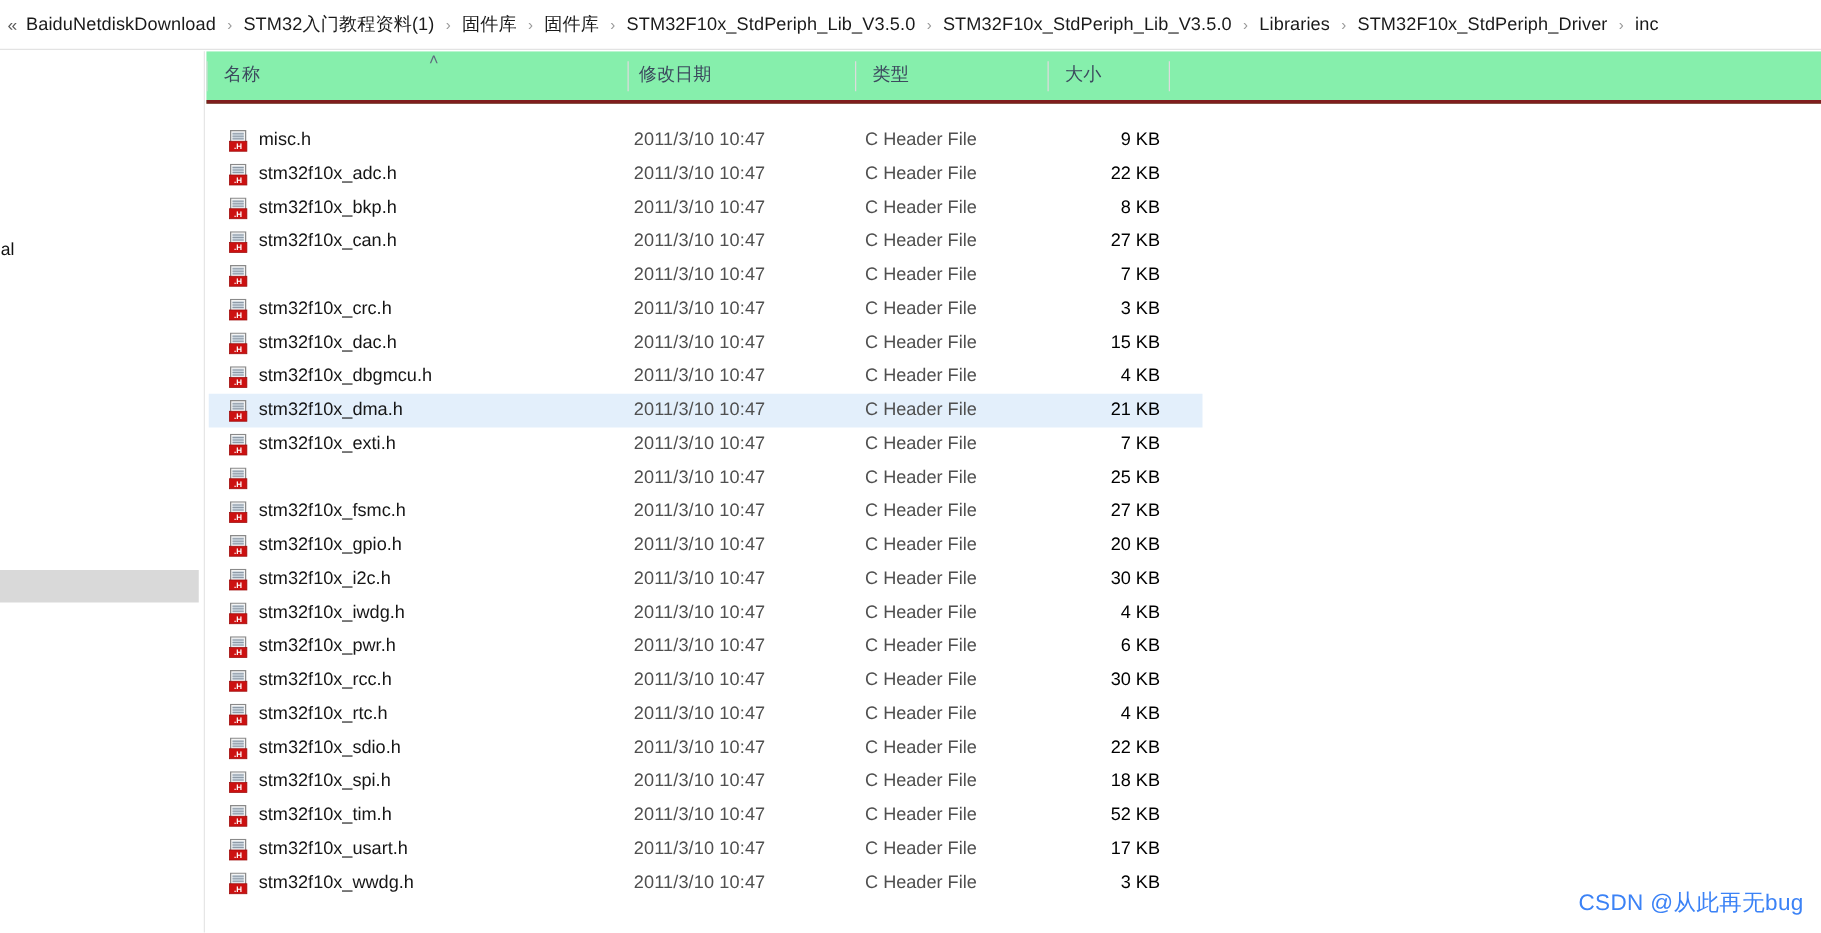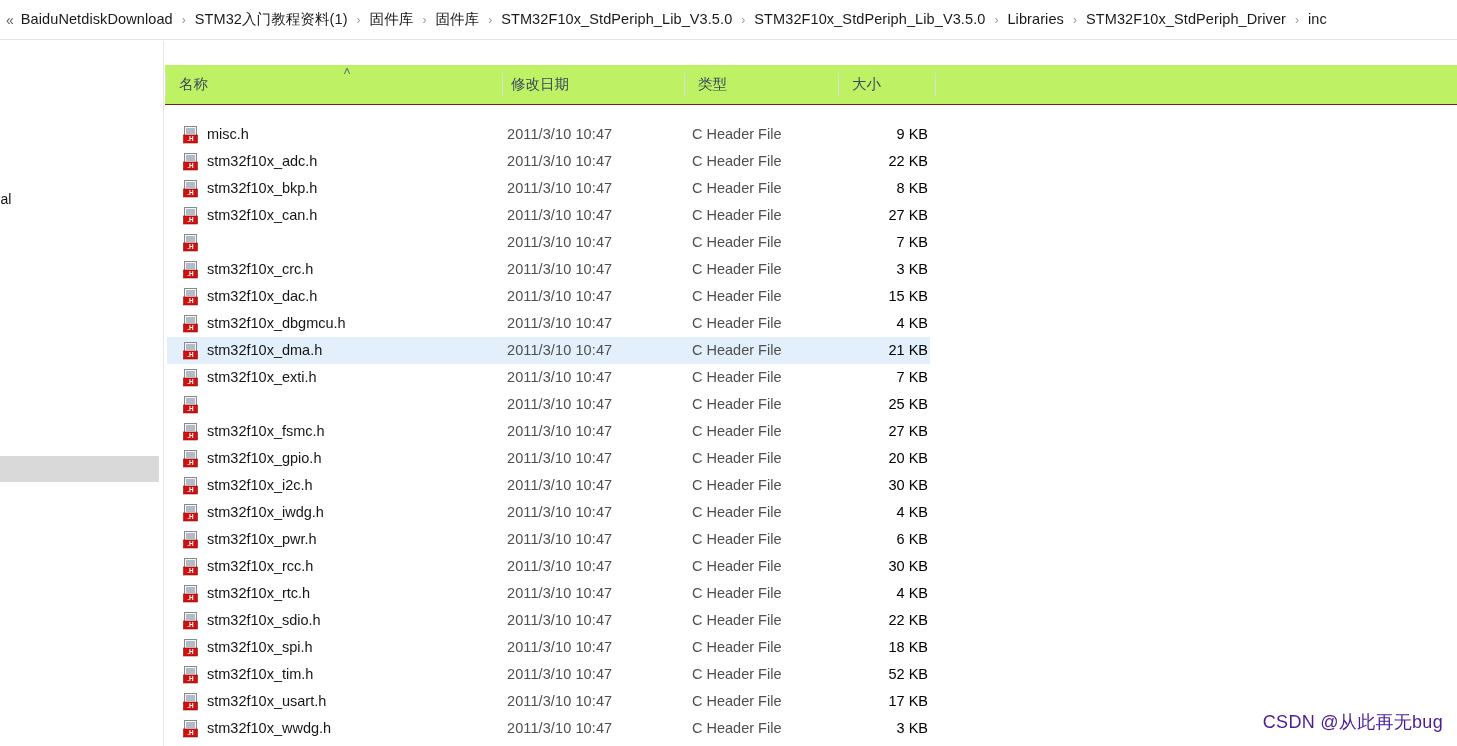--- a/index.html
+++ b/index.html
@@ -94,23 +94,22 @@
     height: 705px;
     background: #ffffff;
     overflow: hidden;
   }
 
   
   #column-header-row {
     position: relative;
     height: 39px;
     width: 1292px;
-    background: #bef264;
-    border-bottom: 1px solid #7f1d1d;
-    margin-top: 24px;
+    background: #86efac;
+    border-bottom: 3px solid #7f1d1d;
   }
   .col-head {
     position: absolute;
     top: 0;
     height: 39px;
     line-height: 39px;
     font-size: 14.5px;
     color: #3c4a5e;
     padding-left: 14px;
     box-sizing: border-box;
@@ -145,20 +144,21 @@
   }
   .file-row {
     position: relative;
     height: 27px;
     width: 763px;
     margin-left: 2px;
     display: block;
   }
   .file-row.selected {
     background: #e3effb;
+    padding-left: 32px;
   }
   .cell {
     position: absolute;
     top: 0;
     height: 27px;
     line-height: 27px;
     font-size: 14.5px;
     white-space: nowrap;
     overflow: hidden;
   }
@@ -194,21 +194,21 @@
     height: 18px;
   }
   .cell-name.with-icon { left: 40px; }
 
   
   #watermark {
     position: absolute;
     right: 14px;
     bottom: 12px;
     font-size: 18px;
-    color: #4c1d95;
+    color: #3b82f6;
     white-space: nowrap;
     user-select: none;
     letter-spacing: 0.3px;
     margin-left: 48px;
   }
 </style>
 </head>
 <body>
 
 <div id="root">

